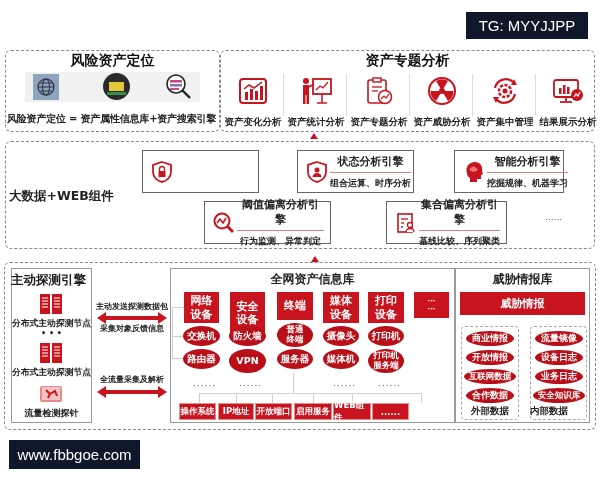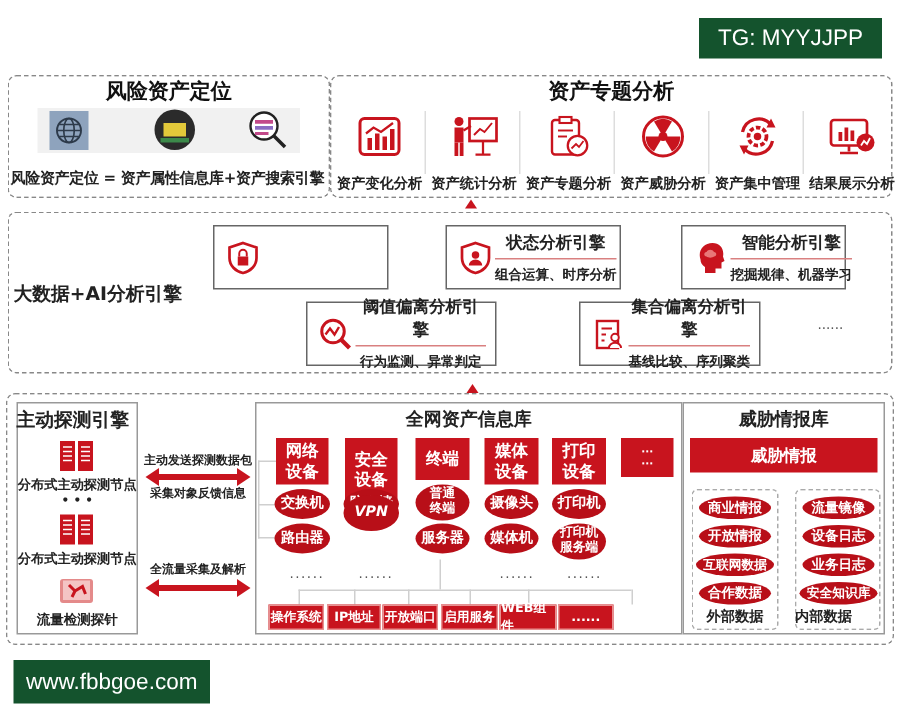--- a/index.html
+++ b/index.html
@@ -3,21 +3,21 @@
 <meta charset="utf-8">
 <style>
   * { box-sizing: border-box; margin: 0; padding: 0; }
   html, body { width: 600px; height: 480px; background: #ffffff; overflow: hidden; }
   body { position: relative; font-family: "DejaVu Sans", "Liberation Sans", sans-serif; color: #222; }
 
   .abs { position: absolute; }
   .dashed { border: 1.5px dashed #888; border-radius: 6px; }
   .solidbox { border: 1px solid #999; background: #fff; }
 
-  .watermark { position: absolute; background: #14532d; color: #fff; font-family: "Liberation Sans", sans-serif; display: flex; align-items: center; justify-content: center; }
+  .watermark { position: absolute; background: #0f172a; color: #fff; font-family: "Liberation Sans", sans-serif; display: flex; align-items: center; justify-content: center; }
 
   .title { font-weight: bold; font-size: 14px; color: #111; text-align: center; }
 
   
   .topicon { width: 42px; height: 38px; display: flex; align-items: center; justify-content: center; }
   .top-item { position: absolute; top: 72px; width: 64px; text-align: center; }
   .top-item .lbl { font-size: 9.5px; font-weight: bold; white-space: nowrap; margin-top: 6px; }
   .vsep { position: absolute; width: 1px; background: #ddd; }
 
   
@@ -164,21 +164,21 @@
         <circle cx="25" cy="18" r="6" fill="#c8141e"></circle>
         <polyline points="22,20 24,17 26,19 28,15" fill="none" stroke="#fff" stroke-width="1.2"></polyline>
       </svg>
   </div>
   <div class="lbl">结果展示分析</div>
 </div>
 
 <div class="abs" style="left:310px; top:133px; width:0; height:0; border-left:4px solid transparent; border-right:4px solid transparent; border-bottom:6px solid #c8141e;"></div>
 
 <div class="abs dashed" style="left:5px; top:141px; width:590px; height:108px;"></div>
-<div class="abs" style="left:9px; top:188px; font-size:12.5px; font-weight:bold; white-space:nowrap;">大数据+AI分析引擎</div>
+<div class="abs" style="left:9px; top:188px; font-size:12.5px; font-weight:bold; white-space:nowrap;">大数据+WEB组件</div>
 
 <div class="engine" style="left:142px; top:150px; width:117px; height:43px;">
   <div class="ico">
     <svg width="22" height="24" viewBox="0 0 22 24">
         <path d="M11 2 L20 5 V12 C20 17 16 21 11 22 C6 21 2 17 2 12 V5 Z" fill="none" stroke="#c8141e" stroke-width="1.8"></path>
         <rect x="7.5" y="11" width="7" height="6" fill="#c8141e"></rect>
         <path d="M8.5 11 V9 A2.5 2.5 0 0 1 13.5 9 V11" fill="none" stroke="#c8141e" stroke-width="1.3"></path>
       </svg>
   </div>
 </div>
@@ -327,21 +327,21 @@
 <div class="rect-red" style="left:323px; top:292px; width:36px; height:31px; font-size:11px;">媒体
 设备</div>
 <div class="rect-red" style="left:368px; top:292px; width:36px; height:31px; font-size:11px;">打印
 设备</div>
 <div class="rect-red" style="left:414px; top:292px; width:35px; height:26px; font-size:7px; white-space:pre-line;">···
 ···</div>
 
 <div class="ellipse" style="left:183px; top:326px; width:37px; height:20px;">交换机</div>
 <div class="ellipse" style="left:183px; top:349px; width:37px; height:20px;">路由器</div>
 <div class="ellipse" style="left:229px; top:326px; width:37px; height:20px;">防火墙</div>
-<div class="ellipse" style="left:229px; top:330px; width:37px; height:24px;font-style:italic;">VPN</div>
+<div class="ellipse" style="left:229px; top:349px; width:37px; height:24px;">VPN</div>
 <div class="ellipse" style="left:277px; top:323px; width:36px; height:24px; font-size:8.5px; white-space:pre-line;">普通
 终端</div>
 <div class="ellipse" style="left:277px; top:349px; width:36px; height:20px;">服务器</div>
 <div class="ellipse" style="left:323px; top:326px; width:36px; height:20px;">摄像头</div>
 <div class="ellipse" style="left:323px; top:349px; width:36px; height:20px;">媒体机</div>
 <div class="ellipse" style="left:368px; top:326px; width:36px; height:20px;">打印机</div>
 <div class="ellipse" style="left:368px; top:349px; width:36px; height:24px; font-size:8.5px; white-space:pre-line;">打印机
 服务端</div>
 
 <div class="dots" style="left:193px; top:378px;">......</div>

